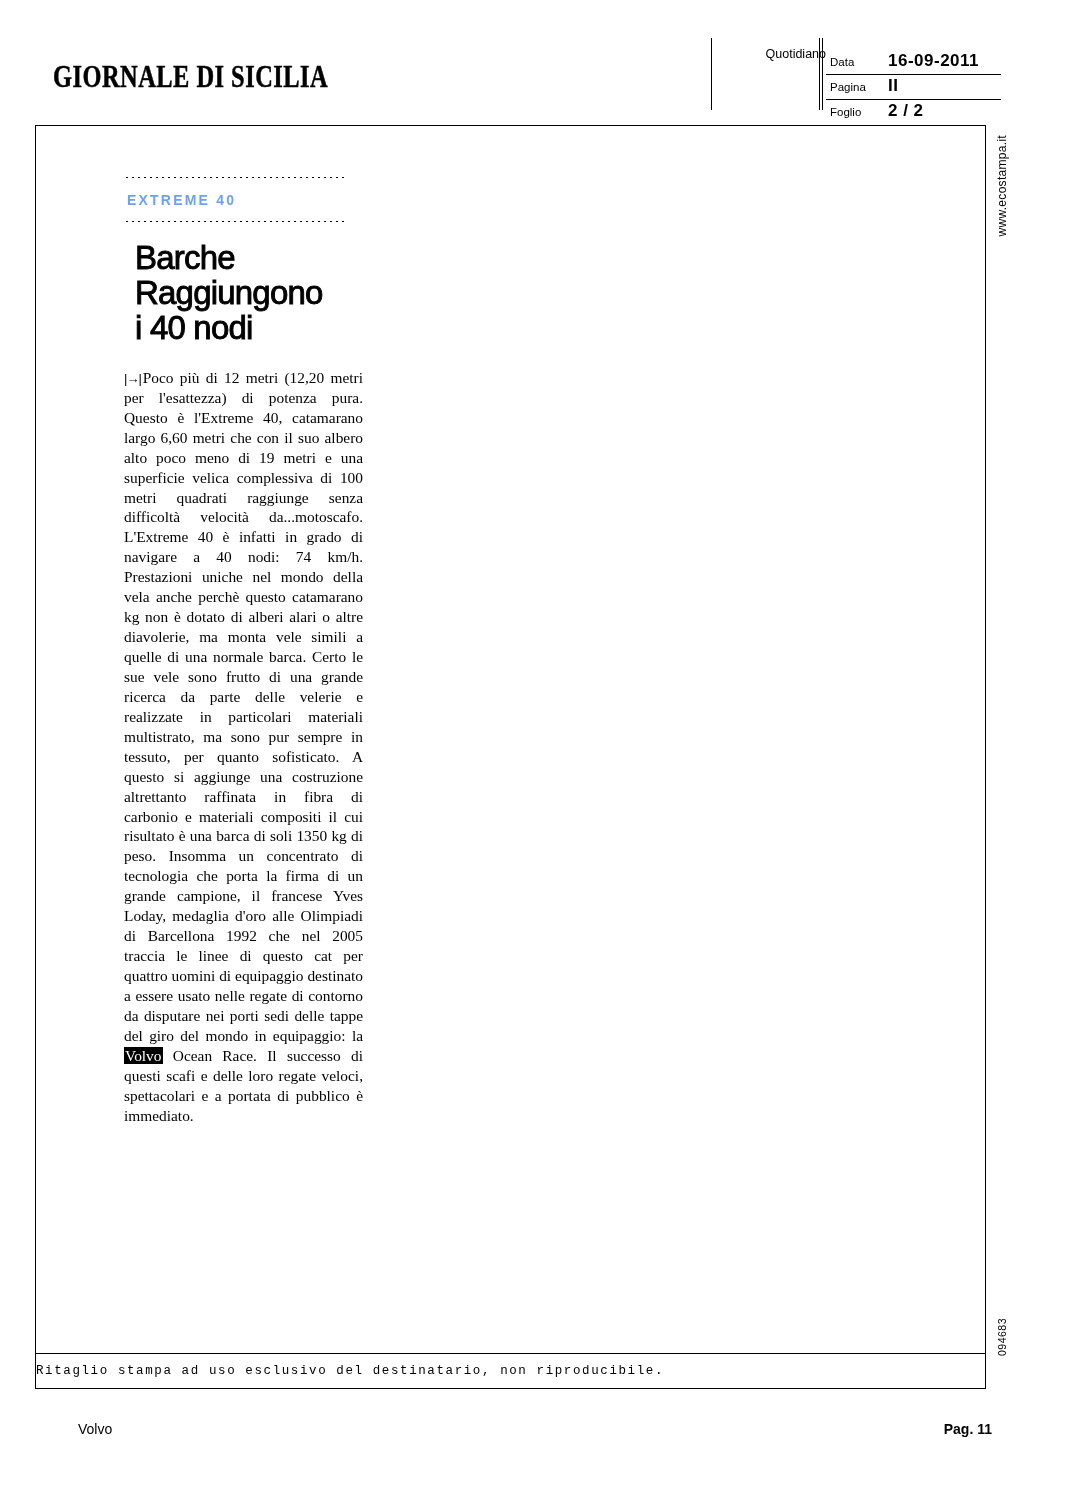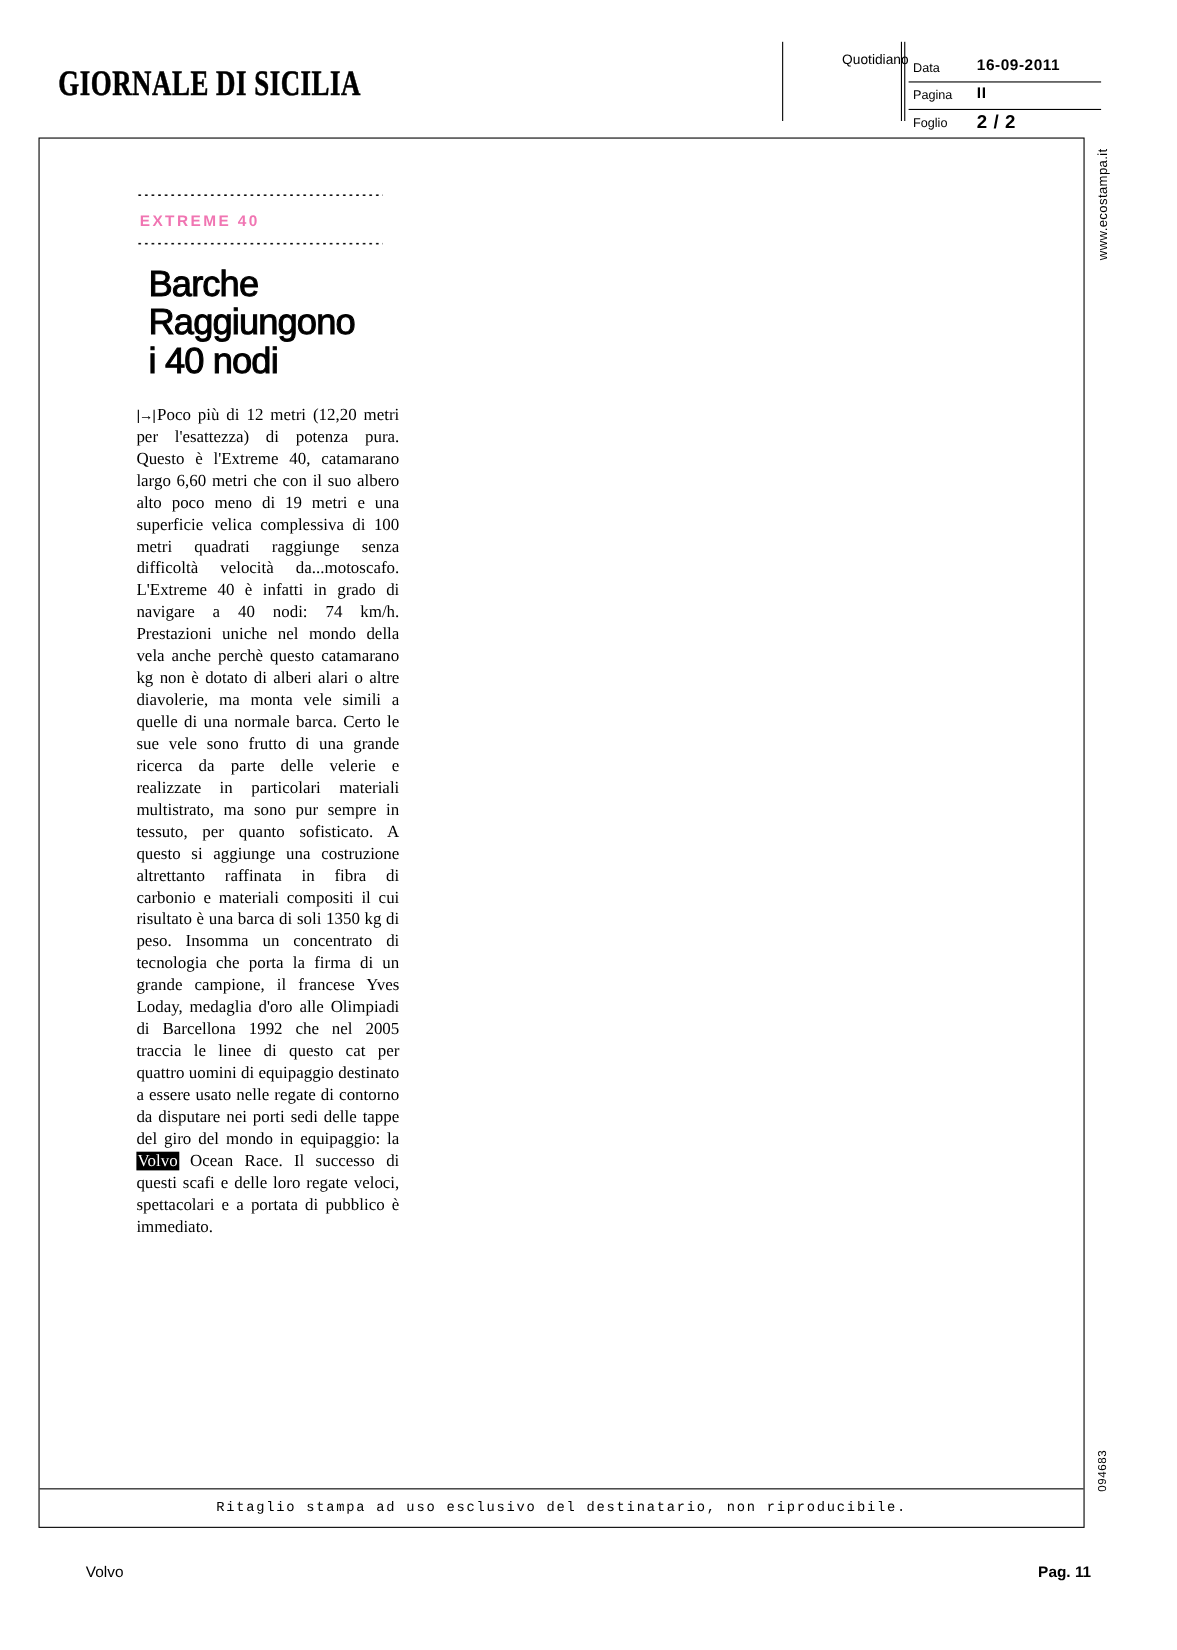--- a/index.html
+++ b/index.html
@@ -97,21 +97,21 @@
     left: 4px;
     top: 6px;
     font-family: "Liberation Sans", sans-serif;
     font-size: 11.5px;
   }
   .meta-value {
     position: absolute;
     left: 62px;
     top: 1px;
     font-family: "Liberation Sans", sans-serif;
-    font-size: 14px;
+    font-size: 17px;
     font-weight: bold;
     letter-spacing: 0.5px;
   }
   .meta-value.small { font-size: 17px; }
 
   
   .frame {
     position: absolute;
     left: 35px;
     top: 125px;
@@ -154,21 +154,21 @@
     height: 3px;
     background-image: radial-gradient(circle, #000 0.9px, transparent 1.1px);
     background-size: 6px 3px;
     background-repeat: repeat-x;
   }
   .kicker {
     font-family: "Liberation Sans", sans-serif;
     font-size: 14px;
     font-weight: bold;
     letter-spacing: 2.2px;
-    color: #ec4899;
+    color: #3b82f6;
     margin: 13px 0 12px 3px;
     opacity: 0.75;
   }
   .headline {
     font-family: "Liberation Sans", sans-serif;
     font-weight: normal;
     font-size: 33px;
     line-height: 1.06;
     letter-spacing: -0.8px;
     margin-top: 18px;
@@ -205,21 +205,21 @@
     left: 0;
     bottom: 0;
     width: 949px;
     height: 34px;
     border-top: 1.5px solid #000;
   }
   .frame-footer span {
     position: absolute;
     left: 0; right: 0;
     top: 10px;
-    text-align: center;
+    text-align: left;
     font-family: "Liberation Mono", monospace;
     font-size: 12.5px;
     letter-spacing: 1.6px;
   }
 
   
   .page-footer-left {
     position: absolute;
     left: 78px;
     top: 1421px;

